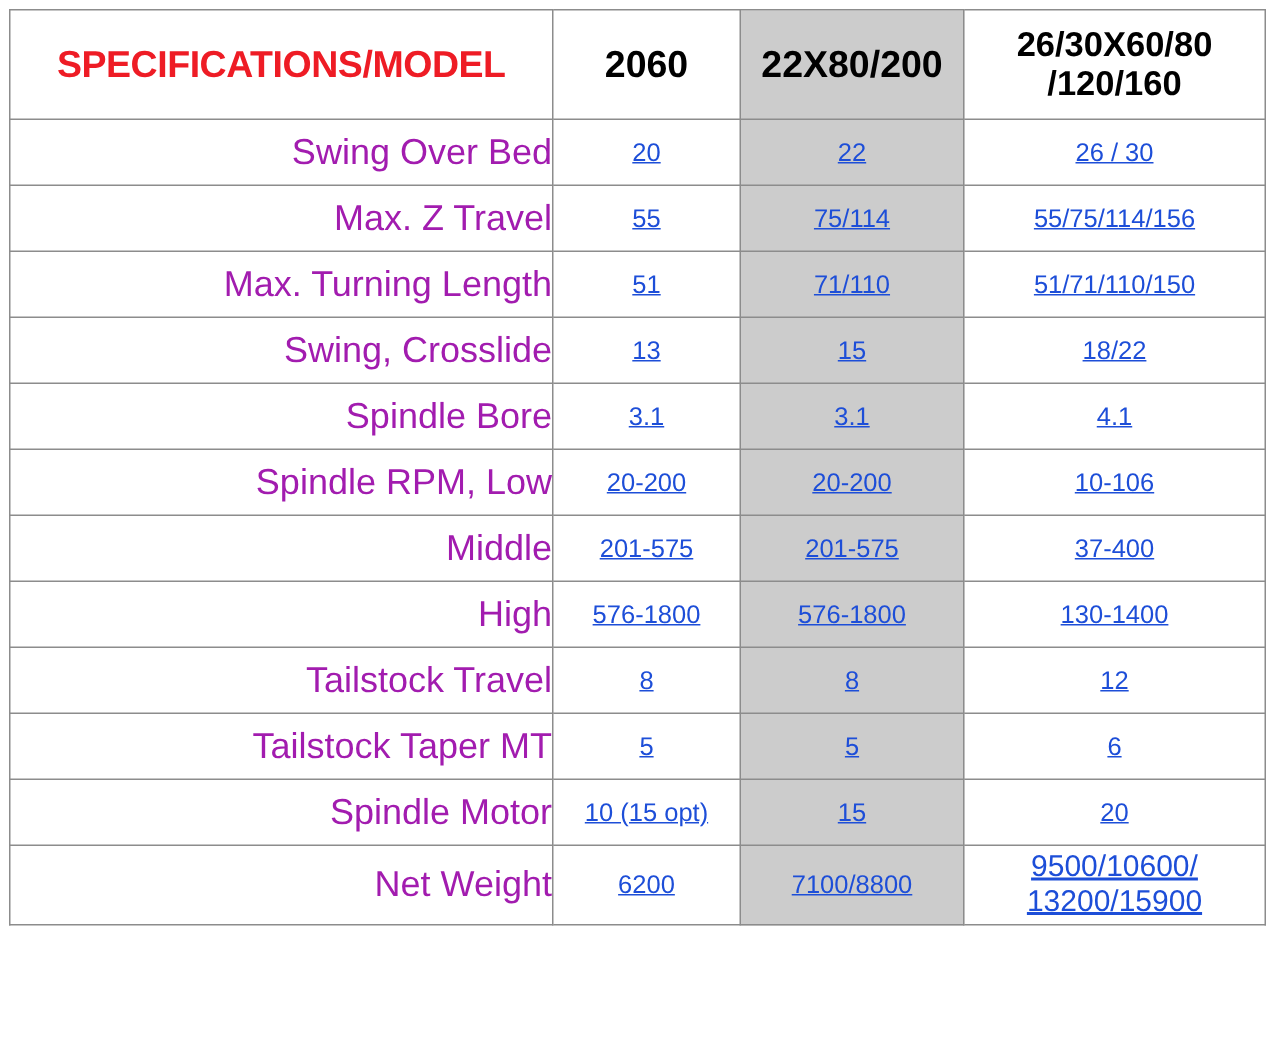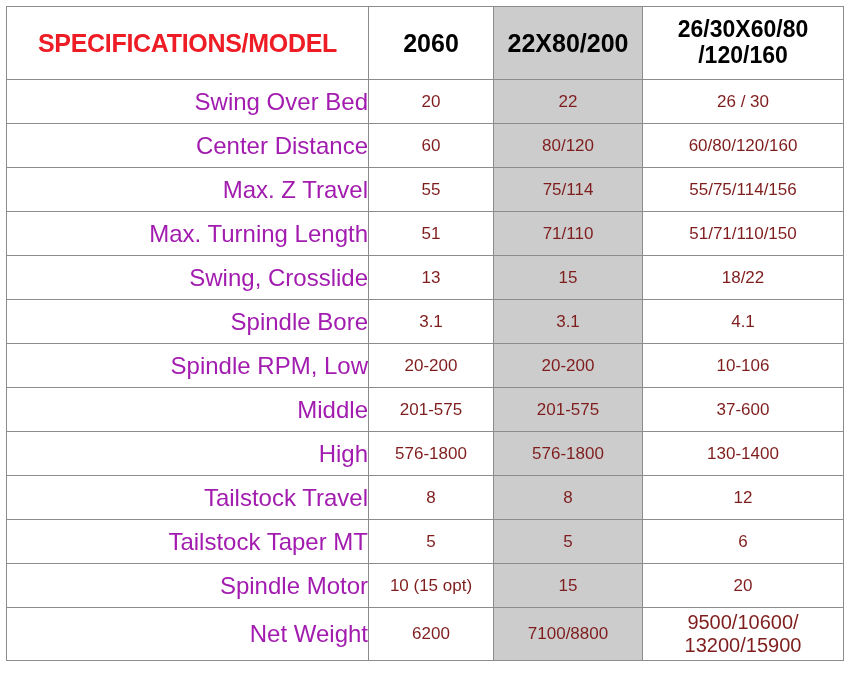--- a/index.html
+++ b/index.html
@@ -73,21 +73,22 @@
   td.rowlabel {
     text-align: right;
     padding-right: 10px;
     font-size: 24px;
     color: #a21caf;
     white-space: nowrap;
   }
   td.value {
     text-align: center;
     font-size: 17px;
-    color: #7f1d1d;
+    color: #1d4ed8;
+    text-decoration: underline;
   }
   td.value.shaded {
     background: #cccccc;
   }
   td.value .two-line {
     display: block;
     line-height: 1.15;
     font-size: 20px;
   }
   tr.tall-row td { height: 52px; }
@@ -114,26 +115,20 @@
         </td>
       </tr>
 
       <tr class="data-row">
         <td class="rowlabel">Swing Over Bed</td>
         <td class="value">20</td>
         <td class="value shaded">22</td>
         <td class="value">26 / 30</td>
       </tr>
 
-      <tr class="data-row">
-        <td class="rowlabel">Center Distance</td>
-        <td class="value">60</td>
-        <td class="value shaded">80/120</td>
-        <td class="value">60/80/120/160</td>
-      </tr>
 
       <tr class="data-row">
         <td class="rowlabel">Max. Z Travel</td>
         <td class="value">55</td>
         <td class="value shaded">75/114</td>
         <td class="value">55/75/114/156</td>
       </tr>
 
       <tr class="data-row">
         <td class="rowlabel">Max. Turning Length</td>
@@ -160,21 +155,21 @@
         <td class="rowlabel">Spindle RPM, Low</td>
         <td class="value">20-200</td>
         <td class="value shaded">20-200</td>
         <td class="value">10-106</td>
       </tr>
 
       <tr class="data-row">
         <td class="rowlabel">Middle</td>
         <td class="value">201-575</td>
         <td class="value shaded">201-575</td>
-        <td class="value">37-600</td>
+        <td class="value">37-400</td>
       </tr>
 
       <tr class="data-row">
         <td class="rowlabel">High</td>
         <td class="value">576-1800</td>
         <td class="value shaded">576-1800</td>
         <td class="value">130-1400</td>
       </tr>
 
       <tr class="data-row">

